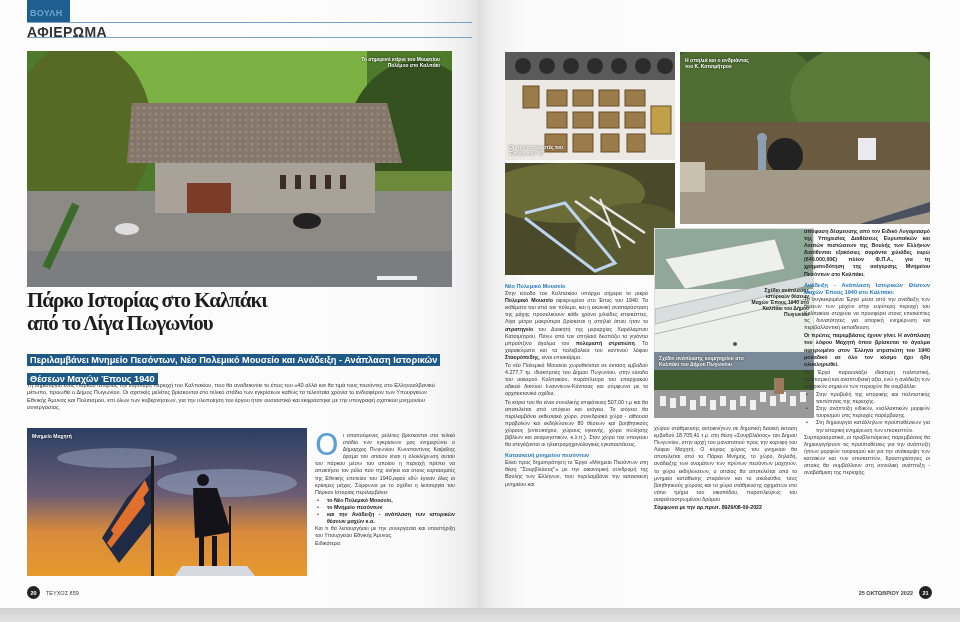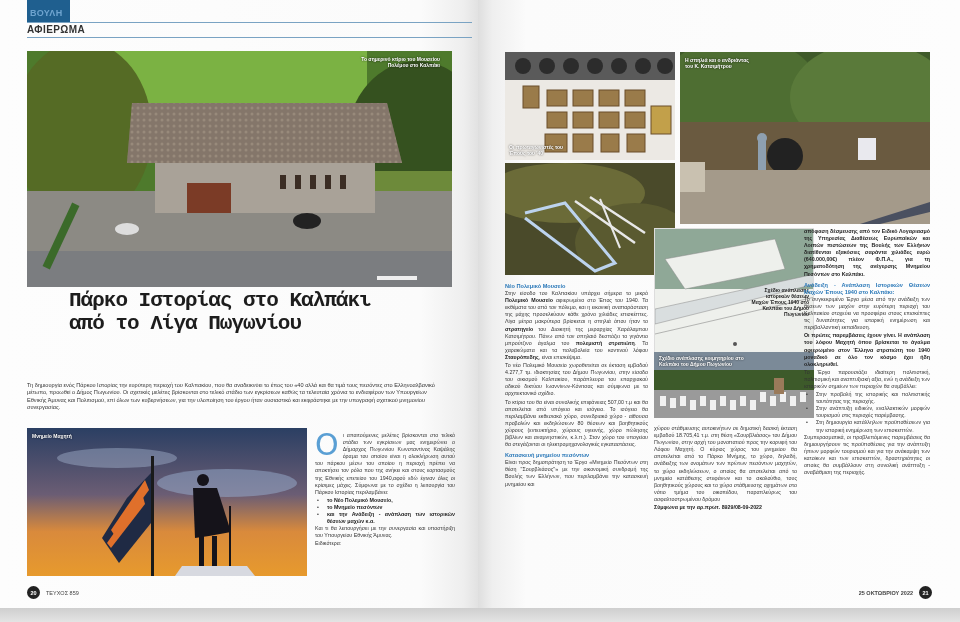--- a/index.html
+++ b/index.html
@@ -7,26 +7,26 @@
   body { font-family: "Liberation Sans", sans-serif; color: #222; position: relative; }
 
   .spread { position: absolute; left: 0; top: 0; width: 960px; height: 610px; }
   .page { position: absolute; top: 0; height: 610px; background: #fdfdfd; overflow: hidden; }
   .page.left { left: 0; width: 478px; background: linear-gradient(to right, #fdfdfd 0%, #fbfbfb 88%, #eeeeee 97%, #e2e2e2 100%); }
   .page.right { left: 478px; width: 482px; background: linear-gradient(to right, #dedede 0%, #efefef 3%, #fbfbfb 10%, #fdfdfd 100%); }
   .bottom-shadow { position: absolute; left: 0; top: 608px; width: 960px; height: 14px; background: linear-gradient(#cfcfcf, #e4e4e4); }
 
   .brand-box { position: absolute; left: 27px; top: 0; width: 43px; height: 23px; background: #1f5f8f; color: #6fa4cf; font-size: 9px; font-weight: bold; padding: 8px 0 11px 3px; letter-spacing: 0.3px; }
   .rule { position: absolute; height: 1px; background: #7aa3c3; }
-  .section-label { position: absolute; left: 27px; top: 24px; font-size: 10px; font-weight: bold; color: #333; letter-spacing: 0.4px; }
+  .section-label { position: absolute; left: 27px; top: 24px; font-size: 14px; font-weight: bold; color: #333; letter-spacing: 0.4px; }
 
   .photo { position: absolute; overflow: hidden; }
   .caption { position: absolute; color: #fff; font-size: 5px; font-weight: bold; line-height: 6px; text-shadow: 0 0 2px rgba(0,0,0,0.8); }
 
-  .headline { position: absolute; left: 27px; top: 289px; width: 420px; font-family: Liberation Mono, monospace; font-weight: bold; font-size: 21px; line-height: 23px; color: #1d1d1d; letter-spacing: -1px; margin-left: 42px; }
+  .headline { position: absolute; left: 27px; top: 289px; width: 420px; font-family: Liberation Serif, serif; font-weight: bold; font-size: 21px; line-height: 23px; color: #1d1d1d; letter-spacing: -1px; }
   .subhead { position: absolute; left: 27px; top: 349px; width: 420px; }
   .subhead span { background: #1f5a86; color: #fff; font-weight: bold; font-size: 9.2px; line-height: 13.5px; padding: 1px 3px; box-decoration-break: clone; -webkit-box-decoration-break: clone; }
   .lede { position: absolute; left: 27px; top: 382px; width: 420px; font-size: 5.6px; line-height: 7.4px; color: #333; }
 
   .col { position: absolute; font-size: 5.3px; line-height: 7.1px; color: #333; text-align: justify; }
   .col p { margin-bottom: 1px; }
   .col b { color: #222; }
   .col .blue-head { color: #2a78b8; font-weight: bold; font-size: 5.6px; margin-top: 4px; }
   .col ul { list-style: none; }
   .col li { position: relative; padding-left: 12px; }
@@ -78,20 +78,23 @@
         </defs>
       </svg>
       <div class="caption" style="right:12px; top:5px; text-align:right; width:95px;">Το σημερινό κτίριο του Μουσείου Πολέμου στο Καλπάκι</div>
     </div>
 
     <div class="headline">
       <div>Πάρκο Ιστορίας στο Καλπάκι</div>
       <div>από το Λίγα Πωγωνίου</div>
     </div>
 
+    <div class="subhead">
+      <span>Περιλαμβάνει Μνημείο Πεσόντων, Νέο Πολεμικό Μουσείο και Ανάδειξη - Ανάπλαση Ιστορικών Θέσεων Μαχών Έπους 1940</span>
+    </div>
 
     <div class="lede">Τη δημιουργία ενός Πάρκου Ιστορίας την ευρύτερη περιοχή του Καλπακίου, που θα αναδεικνύει το έπος του «40 αλλά και θα τιμά τους πεσόντες στο Ελληνοαλβανικό μέτωπο, προωθεί ο Δήμος Πωγωνίου. Οι σχετικές μελέτες βρίσκονται στο τελικό στάδιο των εγκρίσεων καθώς τα τελευταία χρόνια το ενδιαφέρον των Υπουργείων Εθνικής Άμυνας και Πολιτισμού, επί όλων των κυβερνήσεων, για την υλοποίηση του έργου ήταν ουσιαστικό και εκφράστηκε με την υπογραφή σχετικού μνημονίου συνεργασίας.</div>
 
     <div class="photo" style="left:27px; top:428px; width:280px; height:148px;">
       <svg width="280" height="148" viewBox="0 0 280 148" preserveAspectRatio="none">
         <defs>
           <linearGradient id="sky" x1="0" y1="0" x2="0" y2="1">
             <stop offset="0" stop-color="#2b3f63"></stop>
             <stop offset="0.45" stop-color="#6b5d74"></stop>
             <stop offset="0.7" stop-color="#d98a3c"></stop>

